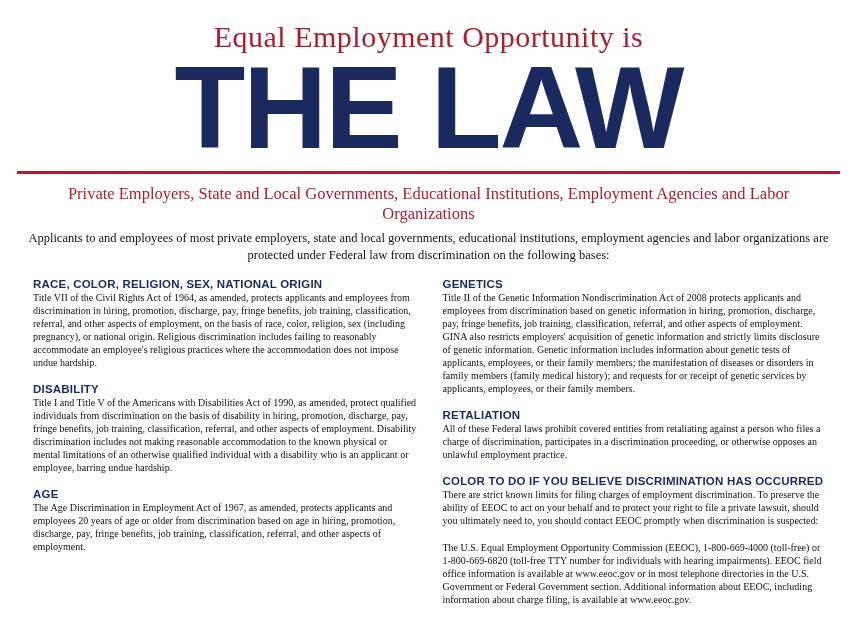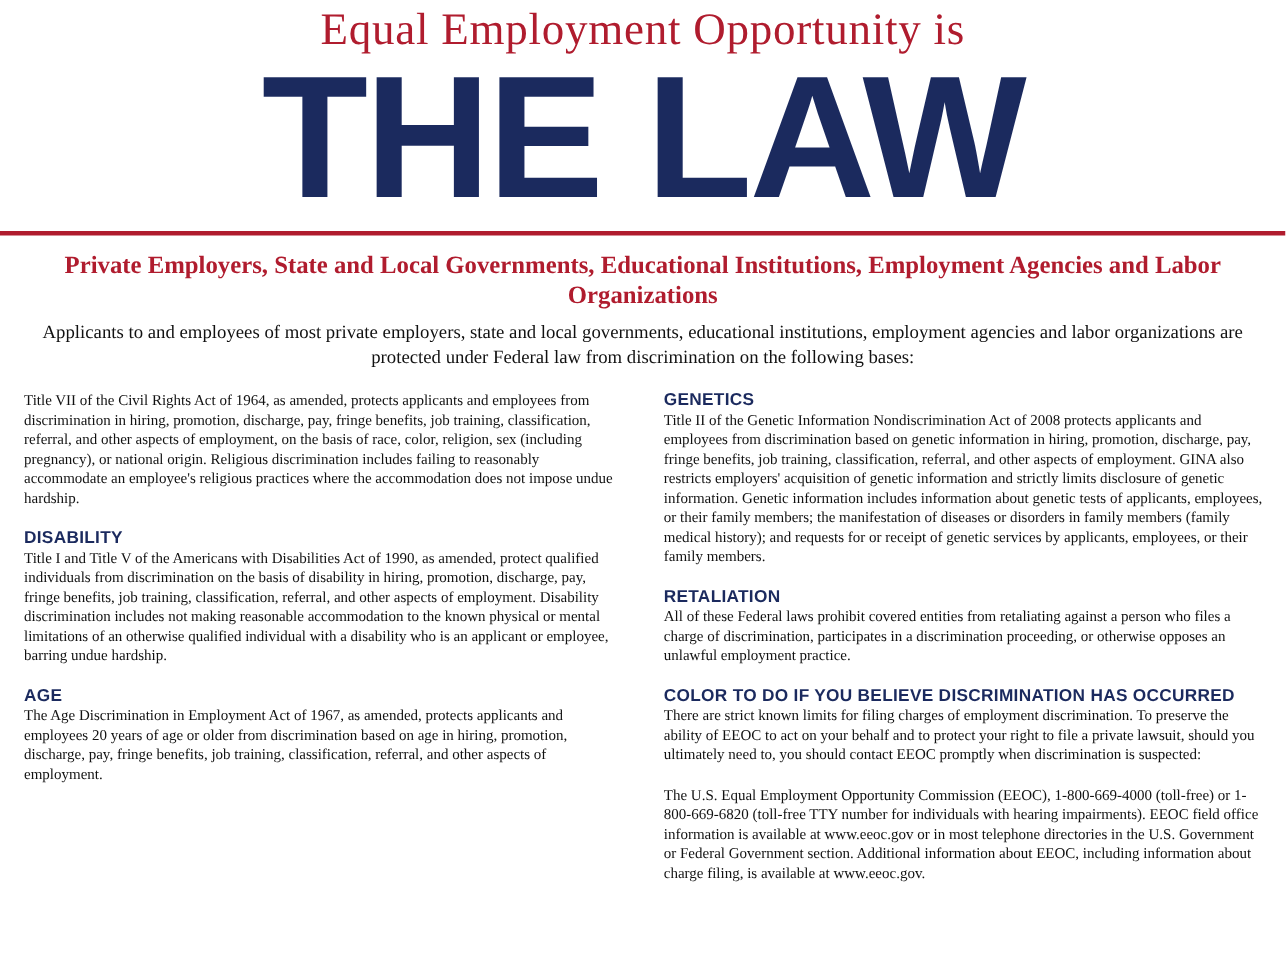--- a/index.html
+++ b/index.html
@@ -12,21 +12,21 @@
     height: 636px;
     font-family: "Liberation Serif", serif;
     color: #000000;
     overflow: hidden;
   }
   .poster {
     position: relative;
     width: 857px;
     height: 636px;
     box-sizing: border-box;
-    padding: 0;
+    padding: 17px;
   }
 
   
   .masthead {
     text-align: center;
     padding-top: 4px;
   }
   .eeo-line {
     font-family: "Liberation Serif", serif;
     font-size: 30px;
@@ -52,21 +52,21 @@
     margin-top: 10px;
   }
 
   
   .subhead {
     text-align: center;
     padding: 0 10px;
   }
   .subhead-title {
     font-family: "Liberation Serif", serif;
-    font-weight: bold;
+    font-weight: normal;
     color: #b01c2e;
     font-size: 16.5px;
     line-height: 1.2;
     margin-top: 10px;
   }
   .subhead-body {
     font-size: 12.5px;
     line-height: 1.35;
     margin-top: 6px;
     color: #111111;
@@ -115,20 +115,21 @@
   <div class="rule"></div>
 
   <div class="subhead">
     <div class="subhead-title">Private Employers, State and Local Governments, Educational Institutions, Employment Agencies and Labor Organizations</div>
     <div class="subhead-body">Applicants to and employees of most private employers, state and local governments, educational institutions, employment agencies and labor organizations are protected under Federal law from discrimination on the following bases:</div>
   </div>
 
   <div class="columns">
 
     <div class="col">
+      <div class="sec-head">RACE, COLOR, RELIGION, SEX, NATIONAL ORIGIN</div>
       <div class="sec-body">Title VII of the Civil Rights Act of 1964, as amended, protects applicants and employees from discrimination in hiring, promotion, discharge, pay, fringe benefits, job training, classification, referral, and other aspects of employment, on the basis of race, color, religion, sex (including pregnancy), or national origin. Religious discrimination includes failing to reasonably accommodate an employee's religious practices where the accommodation does not impose undue hardship.</div>
 
       <div class="sec-head">DISABILITY</div>
       <div class="sec-body">Title I and Title V of the Americans with Disabilities Act of 1990, as amended, protect qualified individuals from discrimination on the basis of disability in hiring, promotion, discharge, pay, fringe benefits, job training, classification, referral, and other aspects of employment. Disability discrimination includes not making reasonable accommodation to the known physical or mental limitations of an otherwise qualified individual with a disability who is an applicant or employee, barring undue hardship.</div>
 
       <div class="sec-head">AGE</div>
       <div class="sec-body">The Age Discrimination in Employment Act of 1967, as amended, protects applicants and employees 20 years of age or older from discrimination based on age in hiring, promotion, discharge, pay, fringe benefits, job training, classification, referral, and other aspects of employment.</div>
 
     </div>
 

